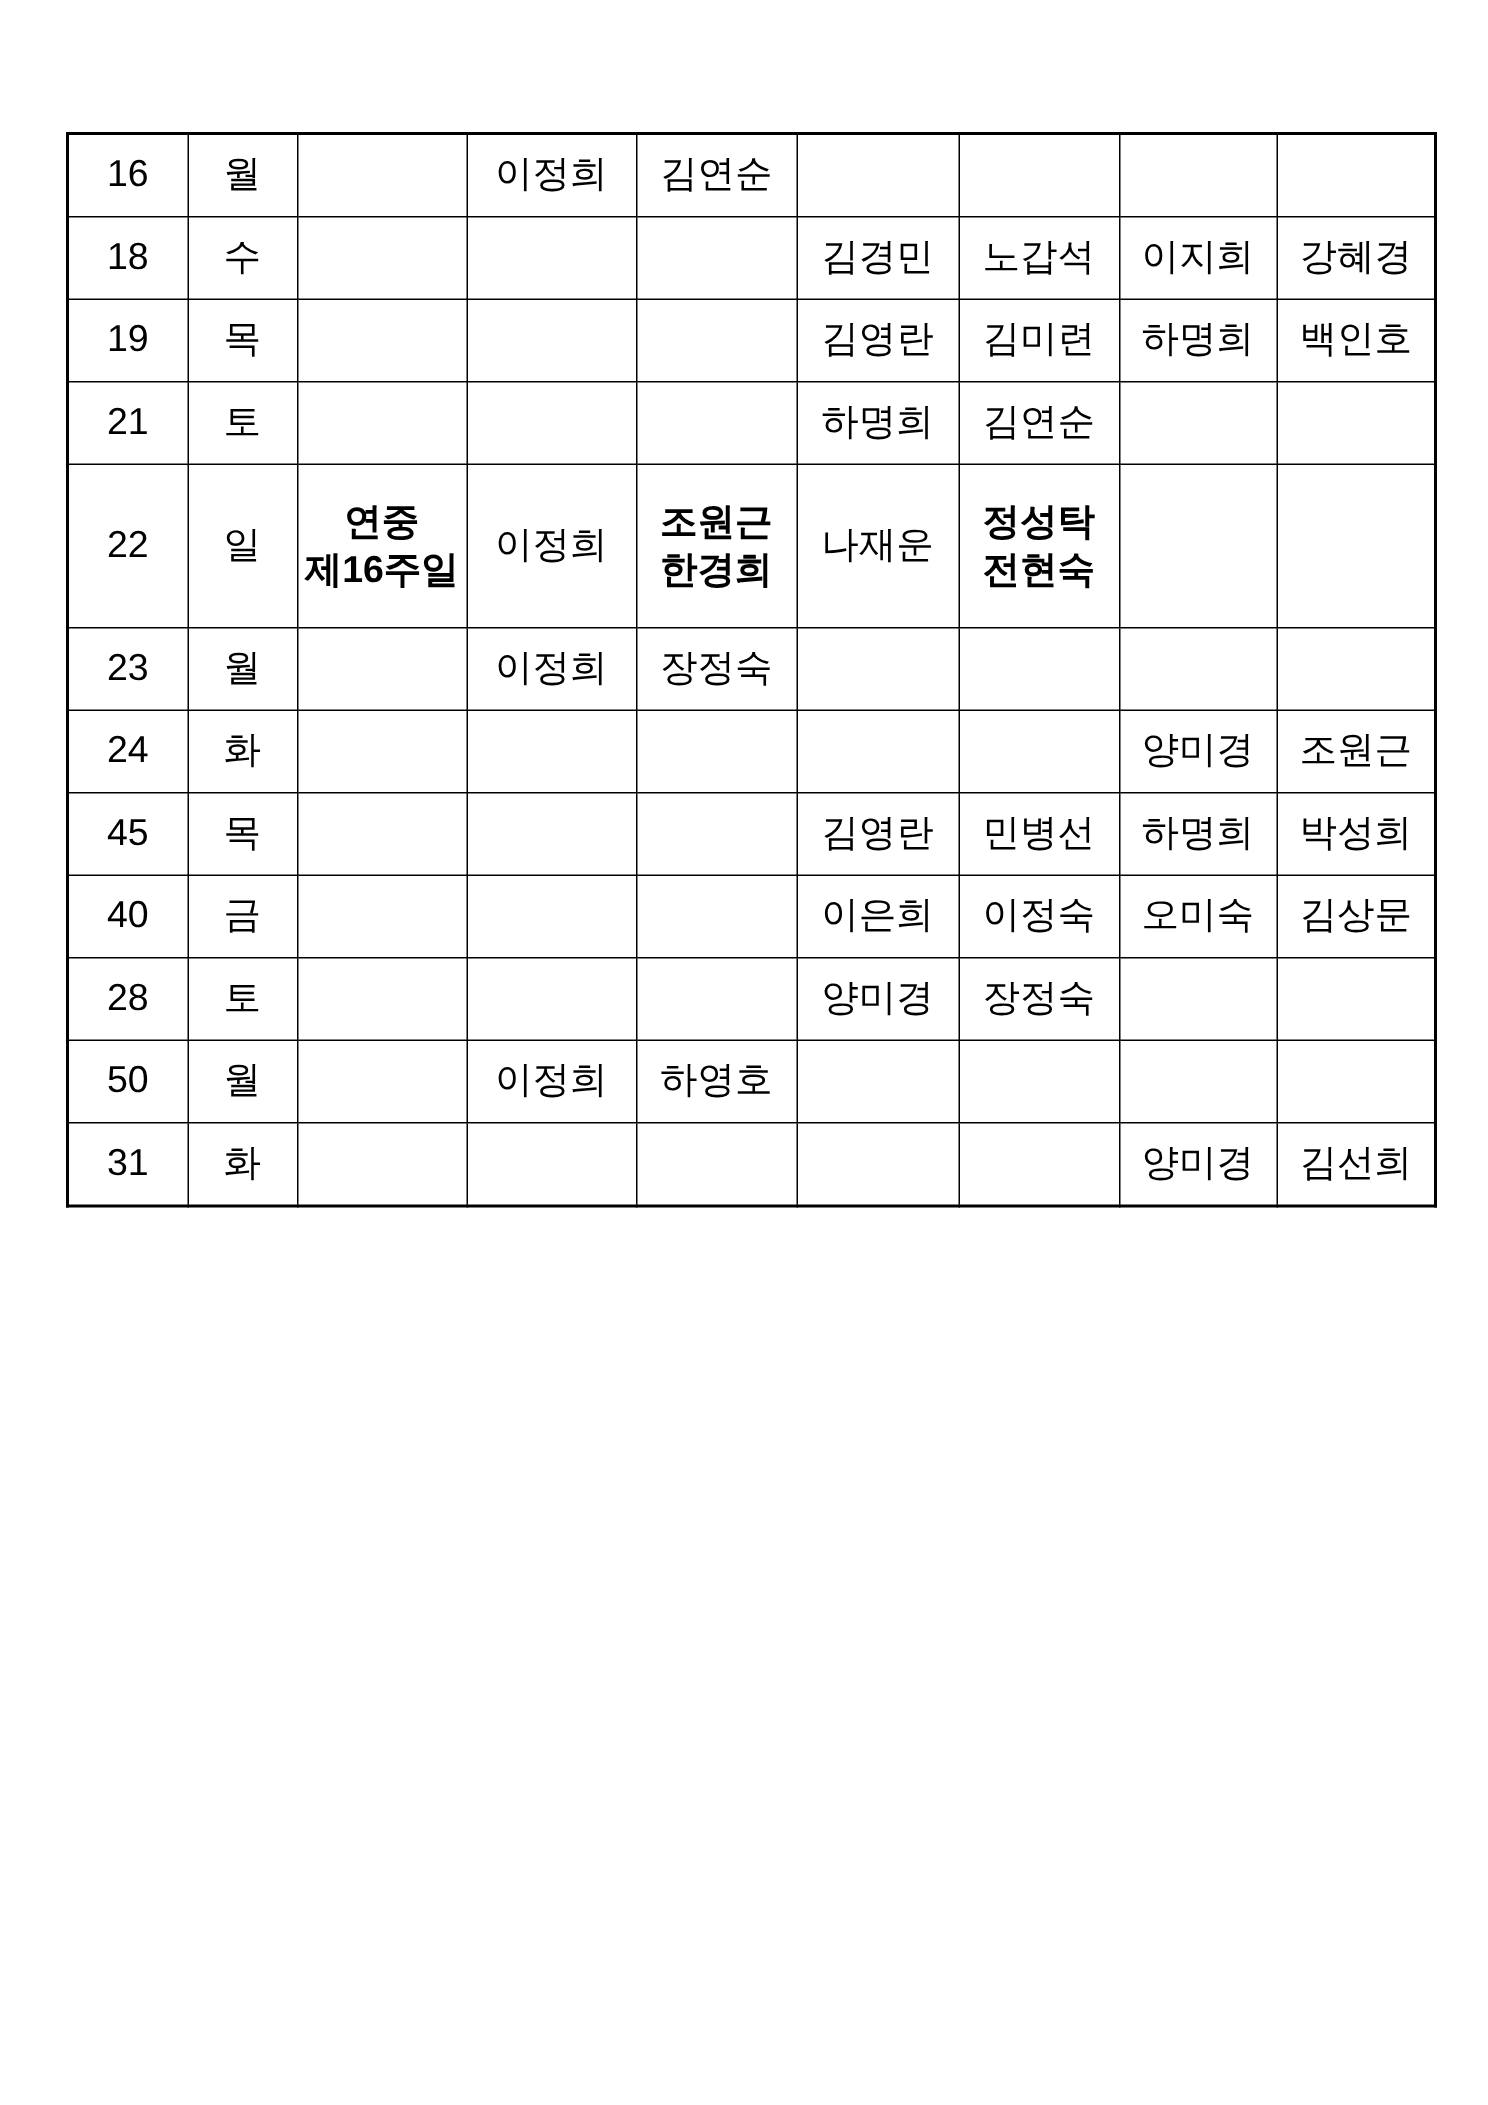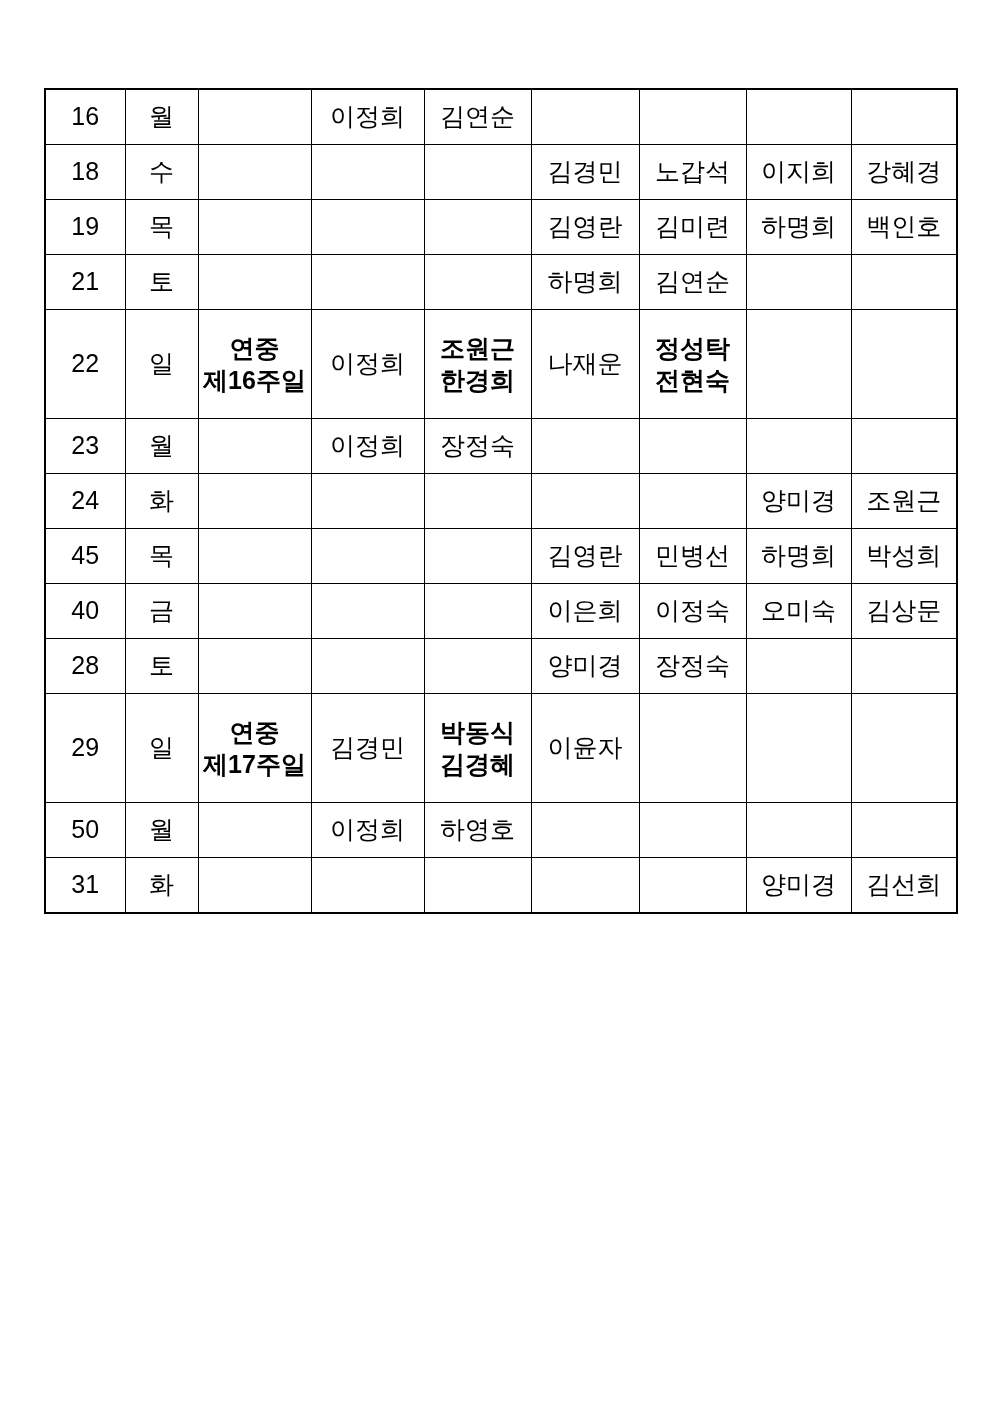--- a/index.html
+++ b/index.html
@@ -193,37 +193,20 @@
           <td>28</td>
           <td>토</td>
           <td class="note"></td>
           <td></td>
           <td></td>
           <td>양미경</td>
           <td>장정숙</td>
           <td></td>
           <td></td>
         </tr>
-        <tr class="tall">
-          <td>29</td>
-          <td>일</td>
-          <td class="note">
-            <span class="stack">연중</span>
-            <span class="stack">제17주일</span>
-          </td>
-          <td>김경민</td>
-          <td>
-            <span class="stack">박동식</span>
-            <span class="stack">김경혜</span>
-          </td>
-          <td>이윤자</td>
-          <td></td>
-          <td></td>
-          <td></td>
-        </tr>
         <tr>
           <td>50</td>
           <td>월</td>
           <td class="note"></td>
           <td>이정희</td>
           <td>하영호</td>
           <td></td>
           <td></td>
           <td></td>
           <td></td>

